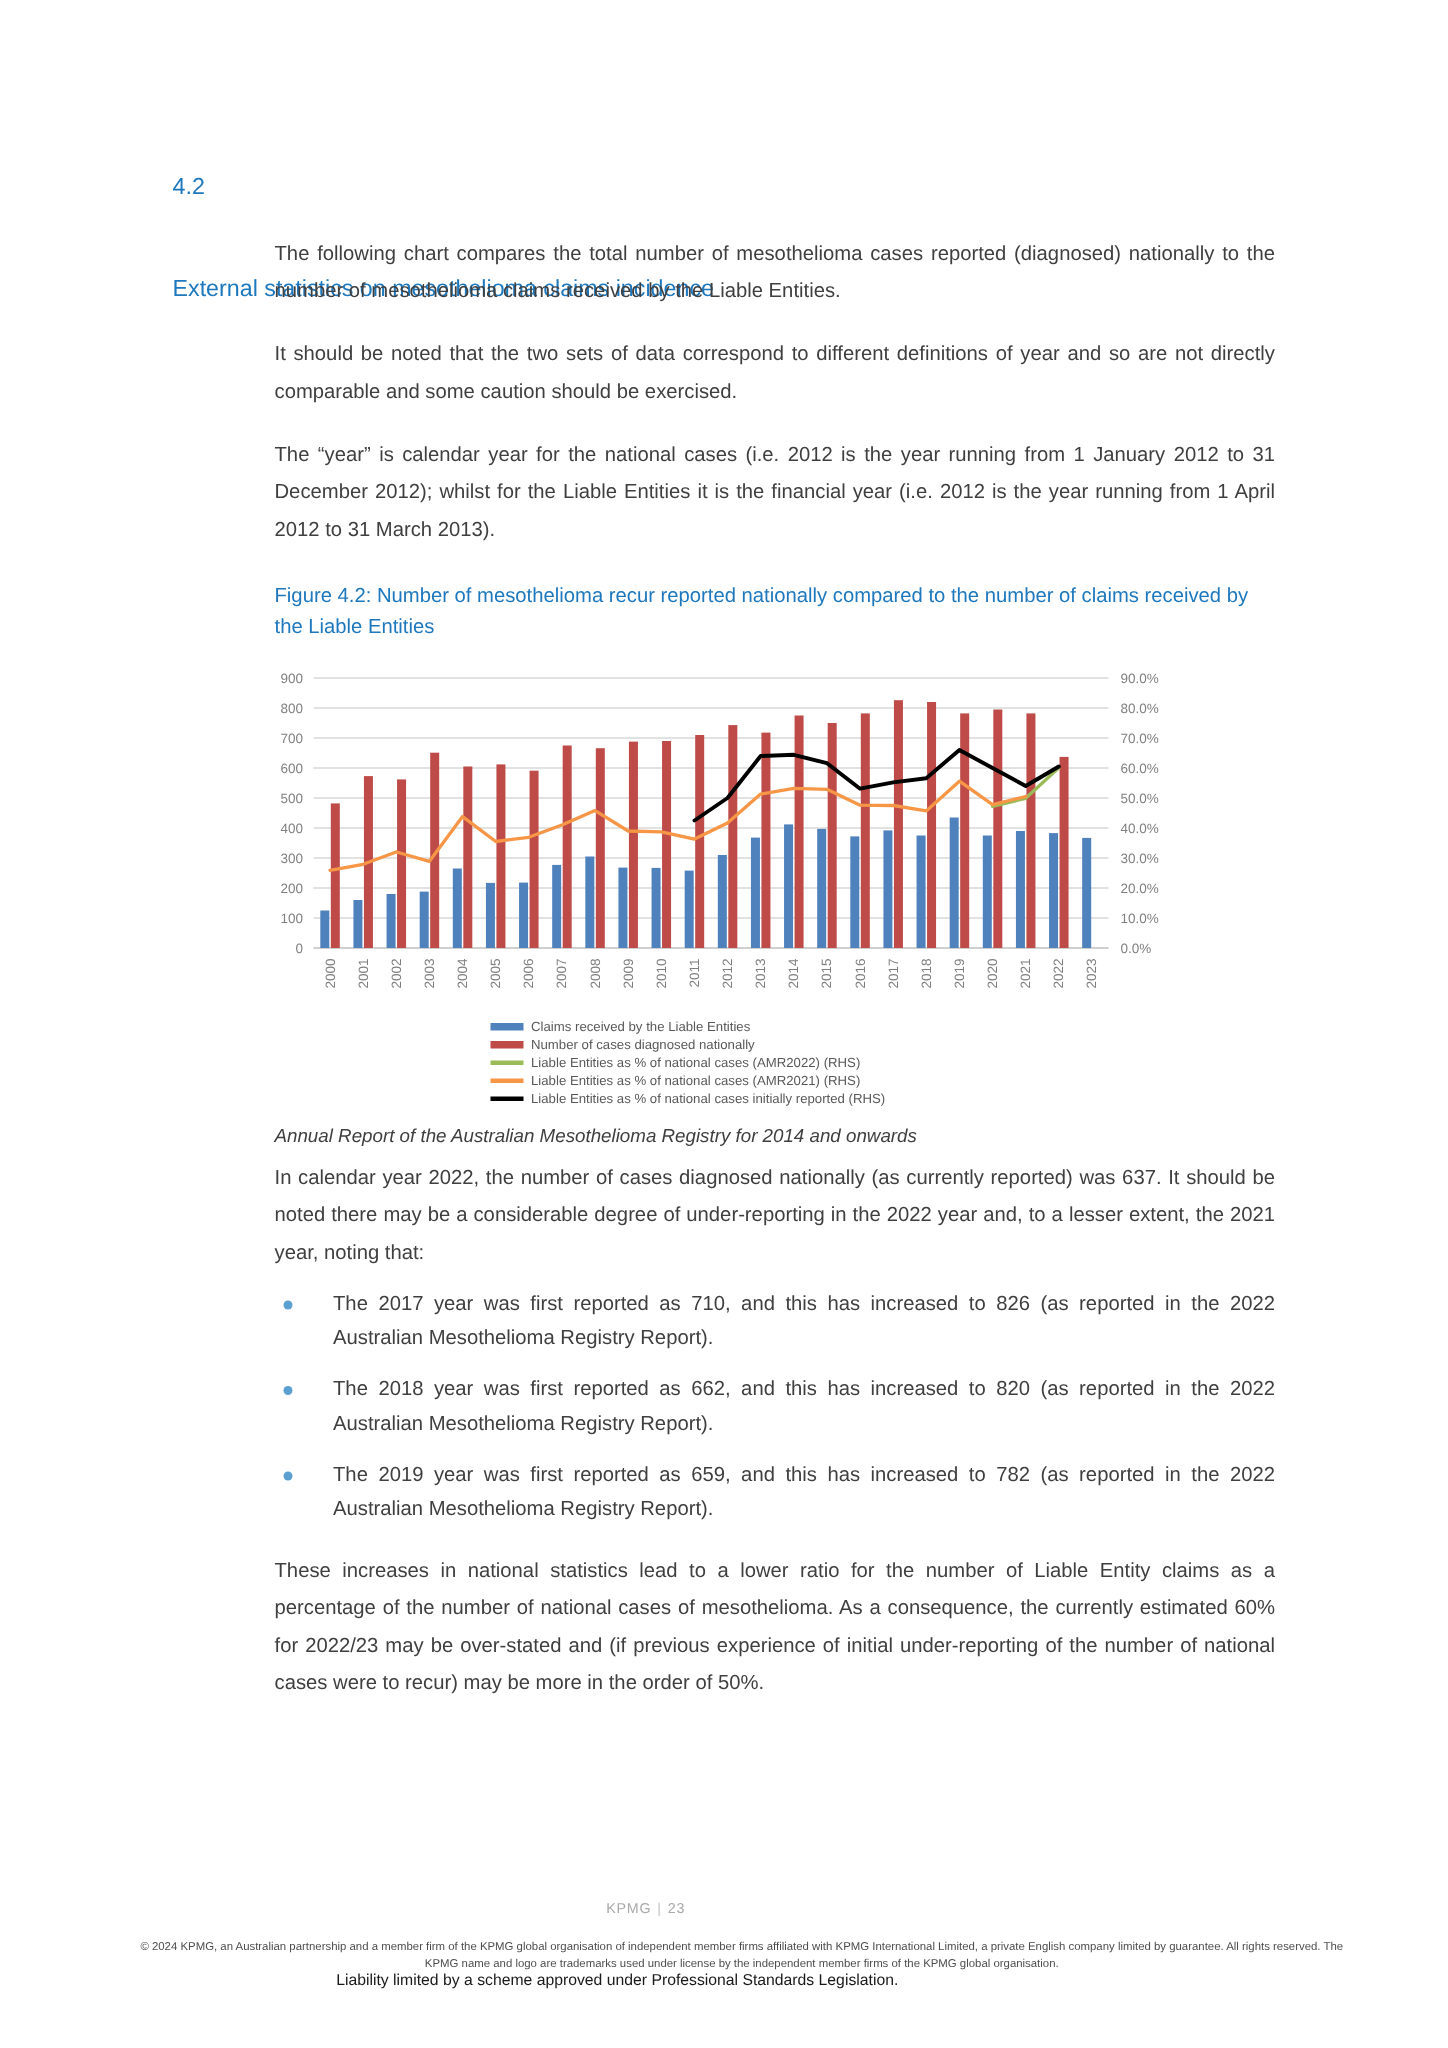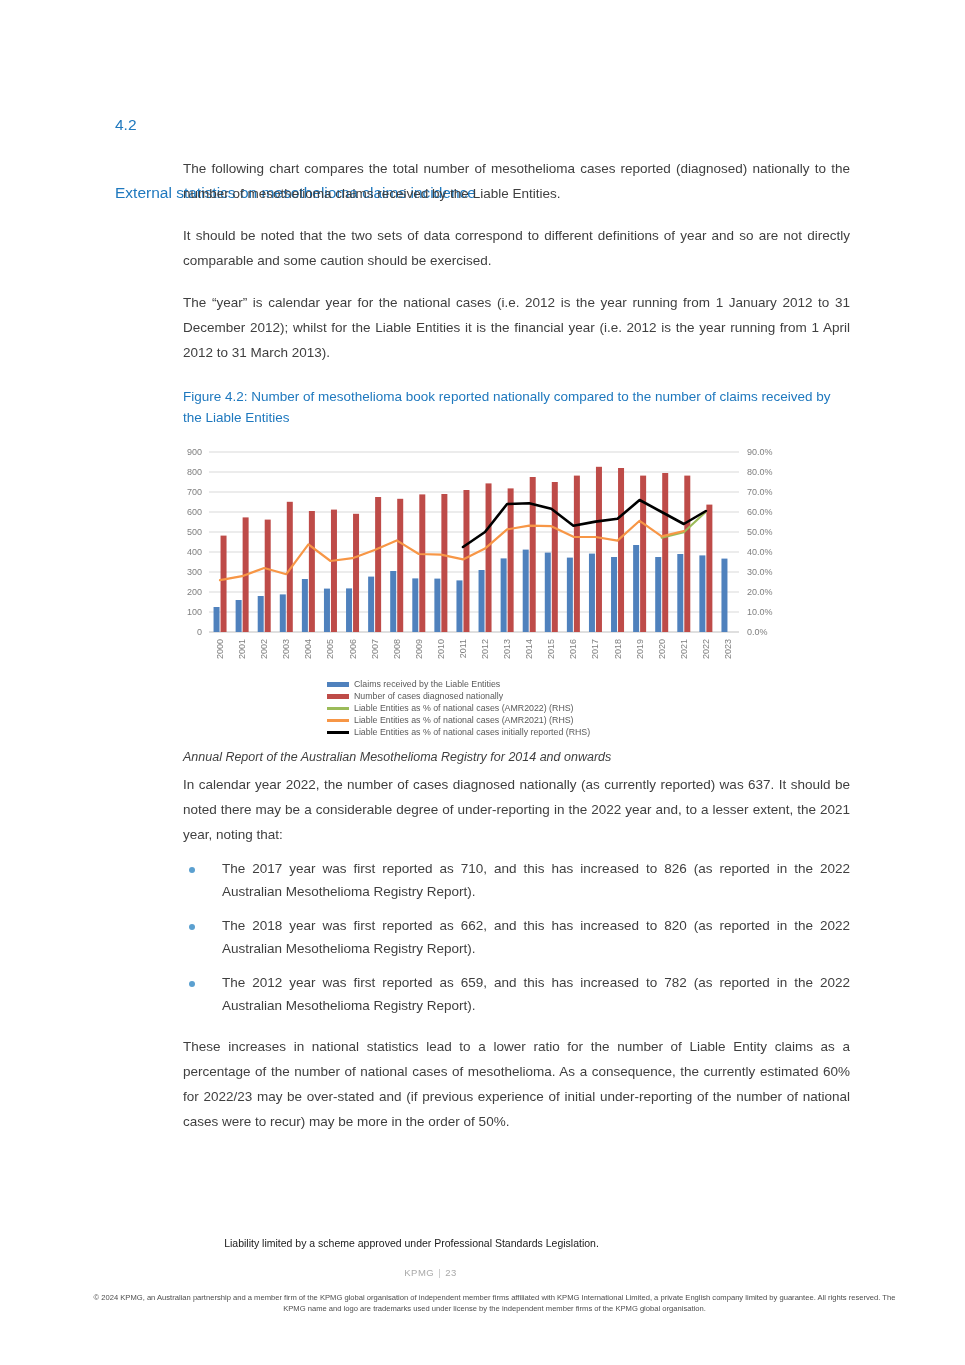--- a/index.html
+++ b/index.html
@@ -52,40 +52,40 @@
   .footer-pageno {
     position:absolute; top:1267px; left:0; width:861px; text-align:center;
     font-size:9.5px; color:#A9A9A9; letter-spacing:0.5px;
   }
   .footer-pageno .sep { color:#c4c4c4; padding:0 4px; }
   .footer-legal {
     position:absolute; top:1292px; left:82px; width:825px; text-align:center;
     font-size:7.6px; line-height:11px; color:#4d4d4d;
   }
   .footer-liability {
-    position:absolute; top:1237px; left:0; width:823px; text-align:center;
+    position:absolute; top:1314px; left:0; width:823px; text-align:center;
     font-size:10.5px; color:#1a1a1a;
   }
 </style>
 </head>
 <body>
 
 <div class="page">
 
   <div class="heading-row">
     <span class="heading-num">4.2</span>
     <span class="heading-title">External statistics on mesothelioma claims incidence</span>
   </div>
 
   <div class="content">
     <p class="para">The following chart compares the total number of mesothelioma cases reported (diagnosed) nationally to the number of mesothelioma claims received by the Liable Entities.</p>
     <p class="para">It should be noted that the two sets of data correspond to different definitions of year and so are not directly comparable and some caution should be exercised.</p>
     <p class="para">The “year” is calendar year for the national cases (i.e. 2012 is the year running from 1 January 2012 to 31 December 2012); whilst for the Liable Entities it is the financial year (i.e. 2012 is the year running from 1 April 2012 to 31 March 2013).</p>
 
-    <p class="fig-caption">Figure 4.2: Number of mesothelioma book reported nationally compared to the number of claims received by the Liable Entities</p>
+    <p class="fig-caption">Figure 4.2: Number of mesothelioma recur reported nationally compared to the number of claims received by the Liable Entities</p>
 
     <div class="chart-block">
       <svg class="chart-svg" width="594" height="234">
           <line x1="26" y1="190" x2="556" y2="190" stroke="#BFBFBF" stroke-width="1"></line>
           <text x="19" y="193" text-anchor="end" font-size="9" fill="#7F7F7F">0</text>
           <text x="564" y="193" text-anchor="start" font-size="9" fill="#7F7F7F">0.0%</text>
           <line x1="26" y1="170" x2="556" y2="170" stroke="#D9D9D9" stroke-width="1"></line>
           <text x="19" y="173" text-anchor="end" font-size="9" fill="#7F7F7F">100</text>
           <text x="564" y="173" text-anchor="start" font-size="9" fill="#7F7F7F">10.0%</text>
           <line x1="26" y1="150" x2="556" y2="150" stroke="#D9D9D9" stroke-width="1"></line>
@@ -219,21 +219,21 @@
       <div class="bullet-item">
         <span class="bullet-dot"></span>
         <span class="bullet-text">The 2017 year was first reported as 710, and this has increased to 826 (as reported in the 2022 Australian Mesothelioma Registry Report).</span>
       </div>
       <div class="bullet-item">
         <span class="bullet-dot"></span>
         <span class="bullet-text">The 2018 year was first reported as 662, and this has increased to 820 (as reported in the 2022 Australian Mesothelioma Registry Report).</span>
       </div>
       <div class="bullet-item">
         <span class="bullet-dot"></span>
-        <span class="bullet-text">The 2012 year was first reported as 659, and this has increased to 782 (as reported in the 2022 Australian Mesothelioma Registry Report).</span>
+        <span class="bullet-text">The 2019 year was first reported as 659, and this has increased to 782 (as reported in the 2022 Australian Mesothelioma Registry Report).</span>
       </div>
     </div>
 
     <p class="para final-para">These increases in national statistics lead to a lower ratio for the number of Liable Entity claims as a percentage of the number of national cases of mesothelioma. As a consequence, the currently estimated 60% for 2022/23 may be over-stated and (if previous experience of initial under-reporting of the number of national cases were to recur) may be more in the order of 50%.</p>
   </div>
 
   <div class="footer-pageno">
     <span>KPMG</span><span class="sep">|</span><span>23</span>
   </div>
   <div class="footer-legal">© 2024 KPMG, an Australian partnership and a member firm of the KPMG global organisation of independent member firms affiliated with KPMG International Limited, a private English company limited by guarantee. All rights reserved. The KPMG name and logo are trademarks used under license by the independent member firms of the KPMG global organisation.</div>

